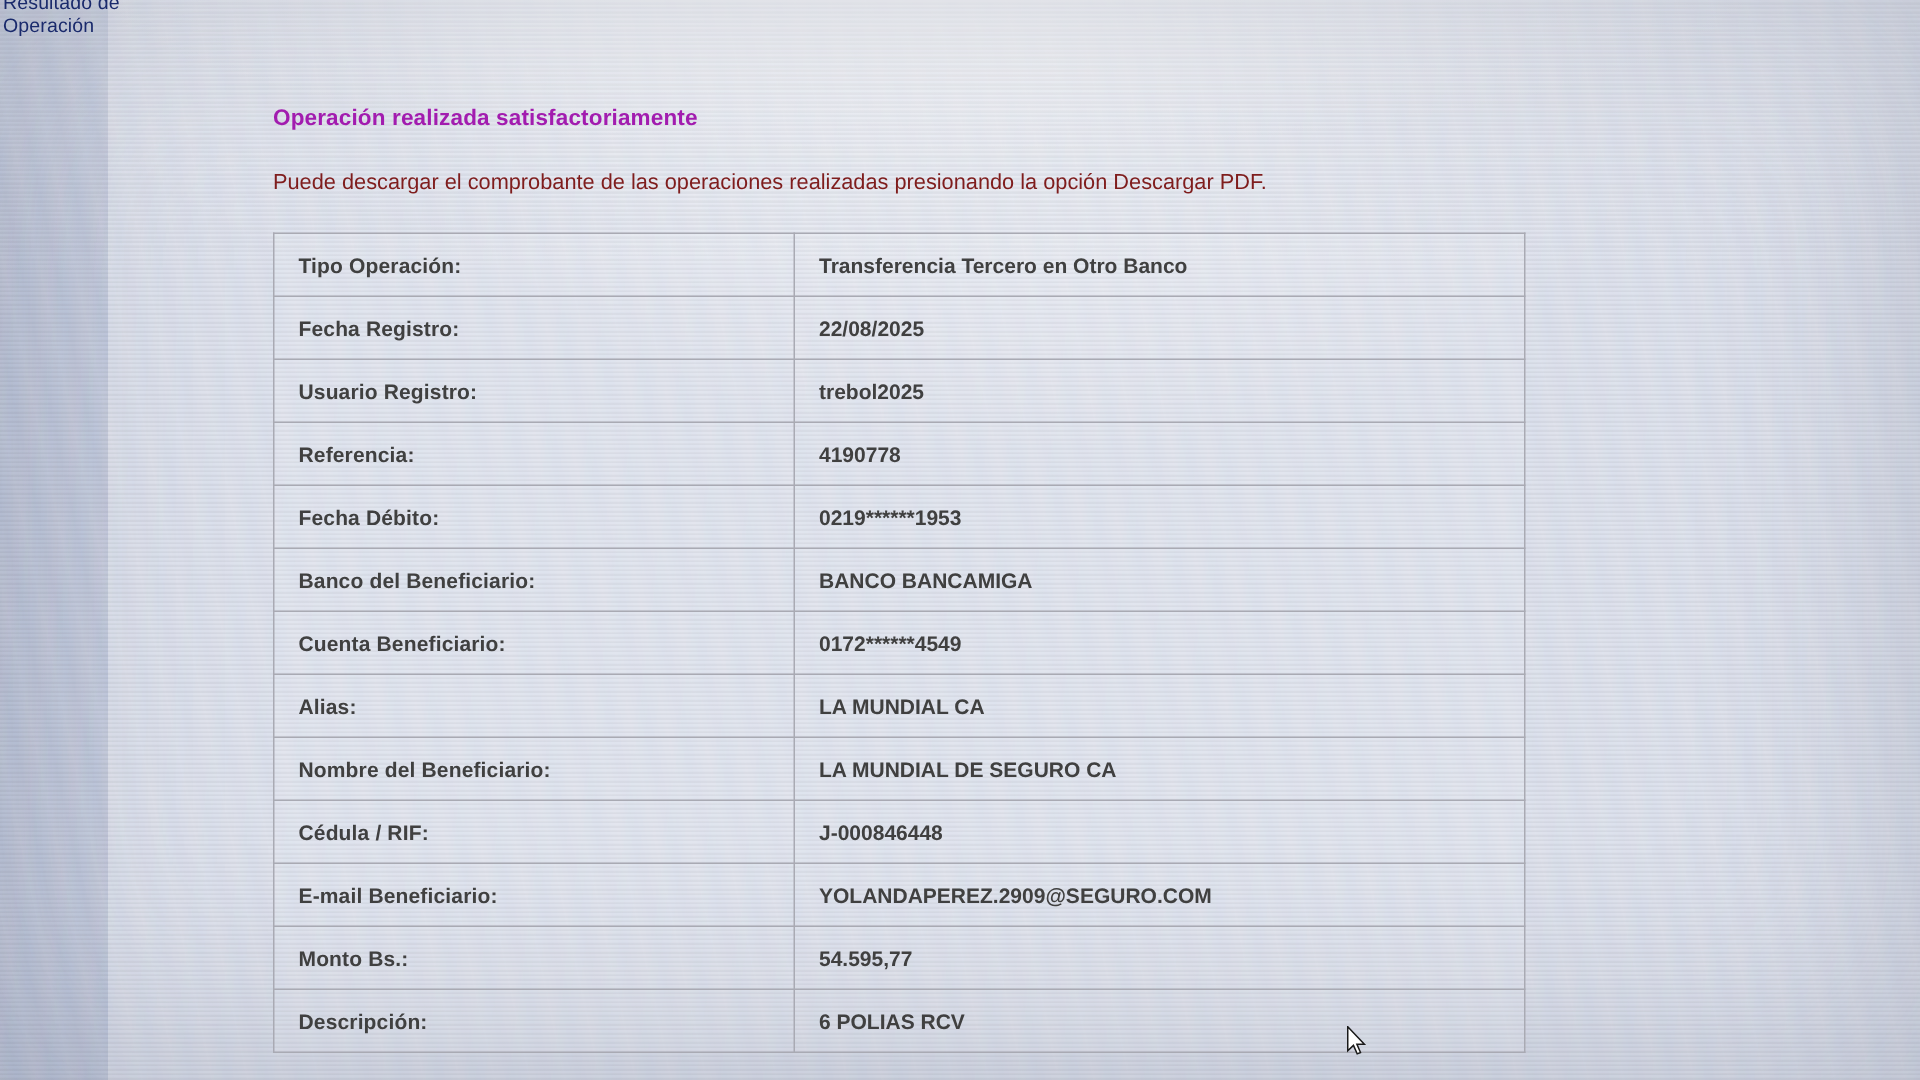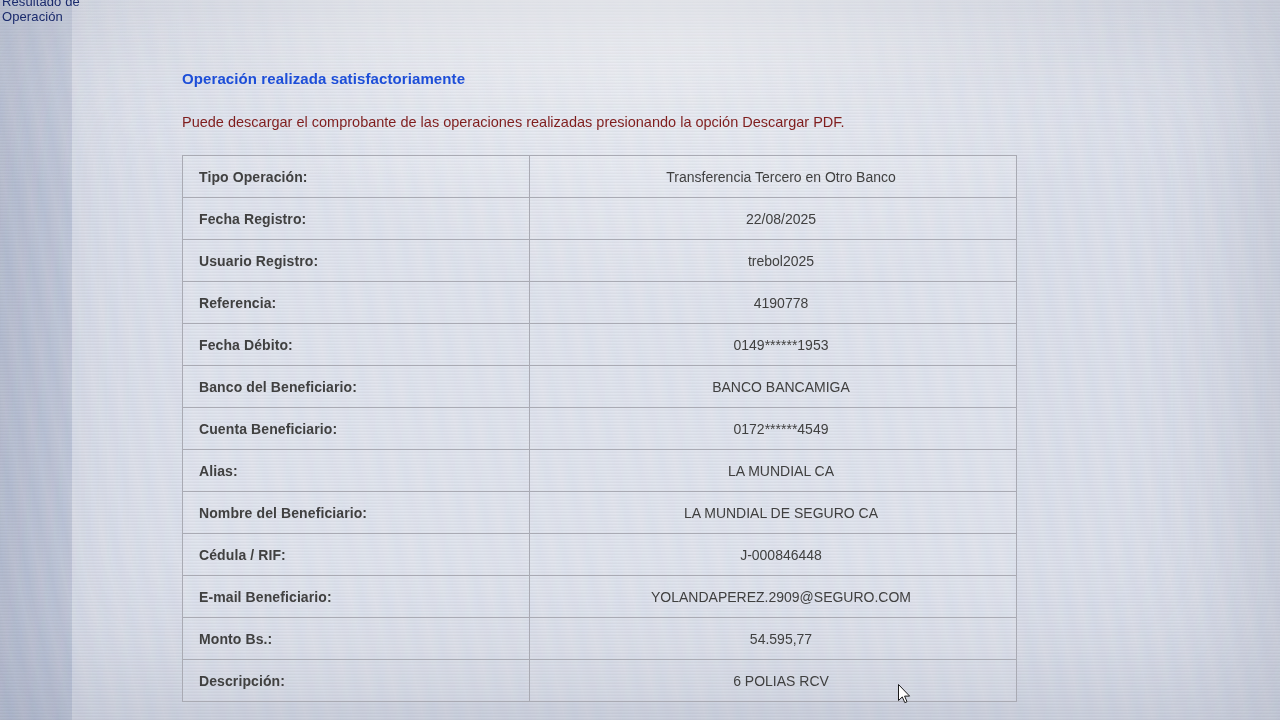--- a/index.html
+++ b/index.html
@@ -117,21 +117,21 @@
   .panel {
     position: absolute;
     left: 182px;
     top: 70px;
     width: 800px;
   }
 
   .success-title {
     font-size: 15px;
     font-weight: bold;
-    color: #1d4ed8;
+    color: #a21caf;
     margin: 0 0 22px 0;
     letter-spacing: 0.1px;
   }
 
   .hint-text {
     font-size: 14.5px;
     color: #7f1d1d;
     line-height: 26px;
     margin: 0 0 20px 0;
     width: 770px;
@@ -154,22 +154,21 @@
     overflow: hidden;
     text-overflow: ellipsis;
   }
   table.detail td.label {
     width: 330px;
     font-weight: bold;
     letter-spacing: 0.1px;
   }
   table.detail td.value {
     width: 470px;
-    font-weight: normal;
-    text-align: center;
+    font-weight: bold;
   }
 
   .cursor {
     position: absolute;
     left: 898px;
     top: 684px;
     width: 13px;
     height: 20px;
     z-index: 5;
   }
@@ -206,21 +205,21 @@
             <tr>
               <td class="label">Usuario Registro:</td>
               <td class="value">trebol2025</td>
             </tr>
             <tr>
               <td class="label">Referencia:</td>
               <td class="value">4190778</td>
             </tr>
             <tr>
               <td class="label">Fecha Débito:</td>
-              <td class="value">0149******1953</td>
+              <td class="value">0219******1953</td>
             </tr>
             <tr>
               <td class="label">Banco del Beneficiario:</td>
               <td class="value">BANCO BANCAMIGA</td>
             </tr>
             <tr>
               <td class="label">Cuenta Beneficiario:</td>
               <td class="value">0172******4549</td>
             </tr>
             <tr>

